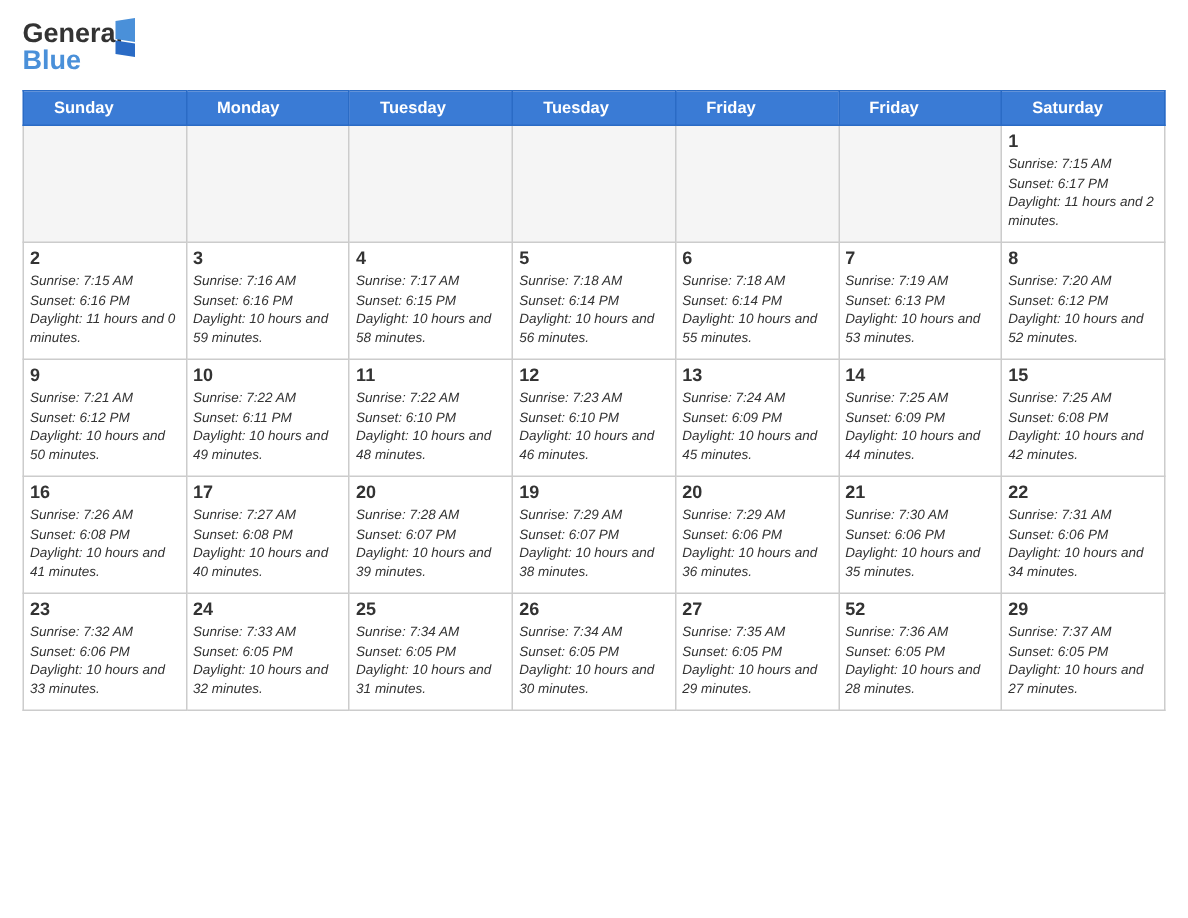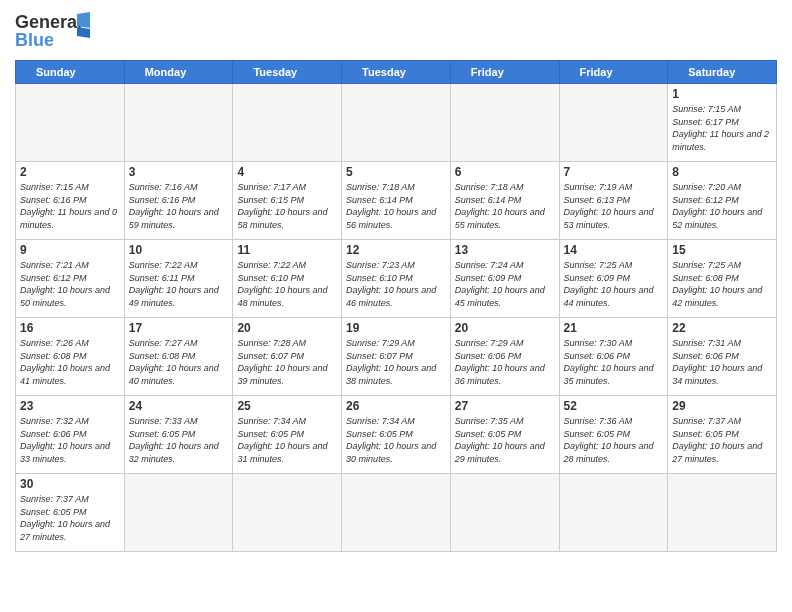--- a/index.html
+++ b/index.html
@@ -239,27 +239,15 @@
           </td>
           <td>
             <span class="day-number">52</span>
             <div class="day-info">Sunrise: 7:36 AM<br>Sunset: 6:05 PM<br>Daylight: 10 hours and 28 minutes.</div>
           </td>
           <td>
             <span class="day-number">29</span>
             <div class="day-info">Sunrise: 7:37 AM<br>Sunset: 6:05 PM<br>Daylight: 10 hours and 27 minutes.</div>
           </td>
         </tr>
-        <tr class="last-row">
-          <td>
-            <span class="day-number">30</span>
-            <div class="day-info">Sunrise: 7:37 AM<br>Sunset: 6:05 PM<br>Daylight: 10 hours and 27 minutes.</div>
-          </td>
-          <td class="empty"></td>
-          <td class="empty"></td>
-          <td class="empty"></td>
-          <td class="empty"></td>
-          <td class="empty"></td>
-          <td class="empty"></td>
-        </tr>
       </tbody>
   </table>
 </div>
 
 </body></html>

